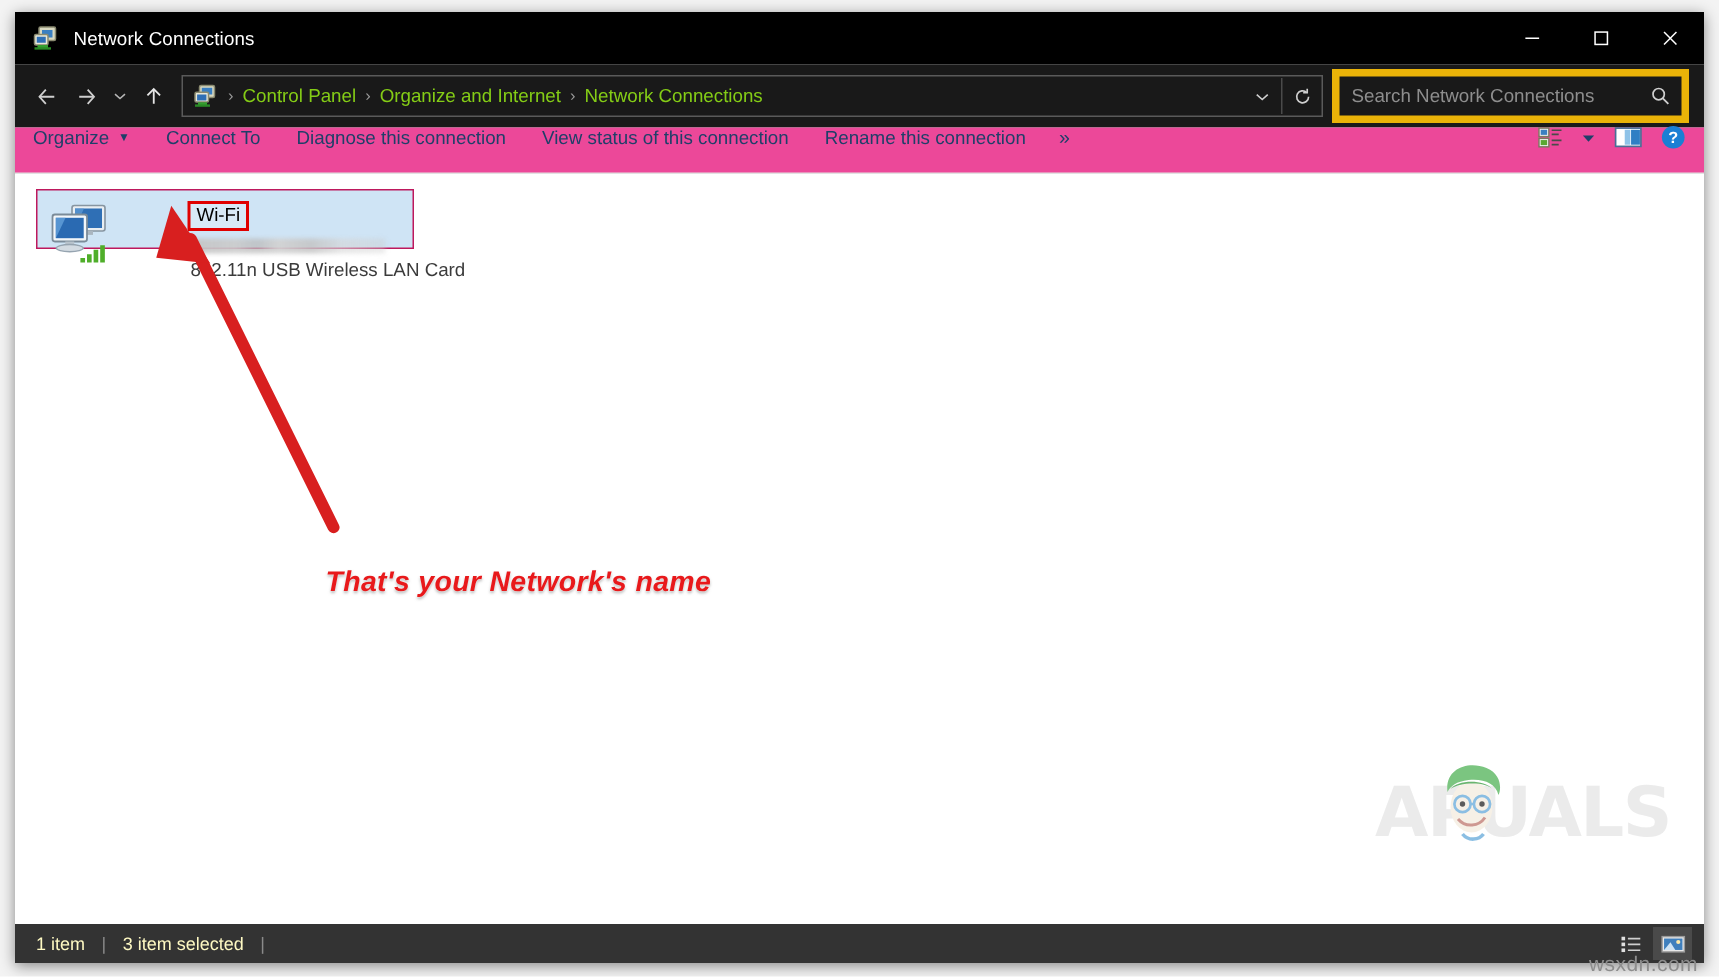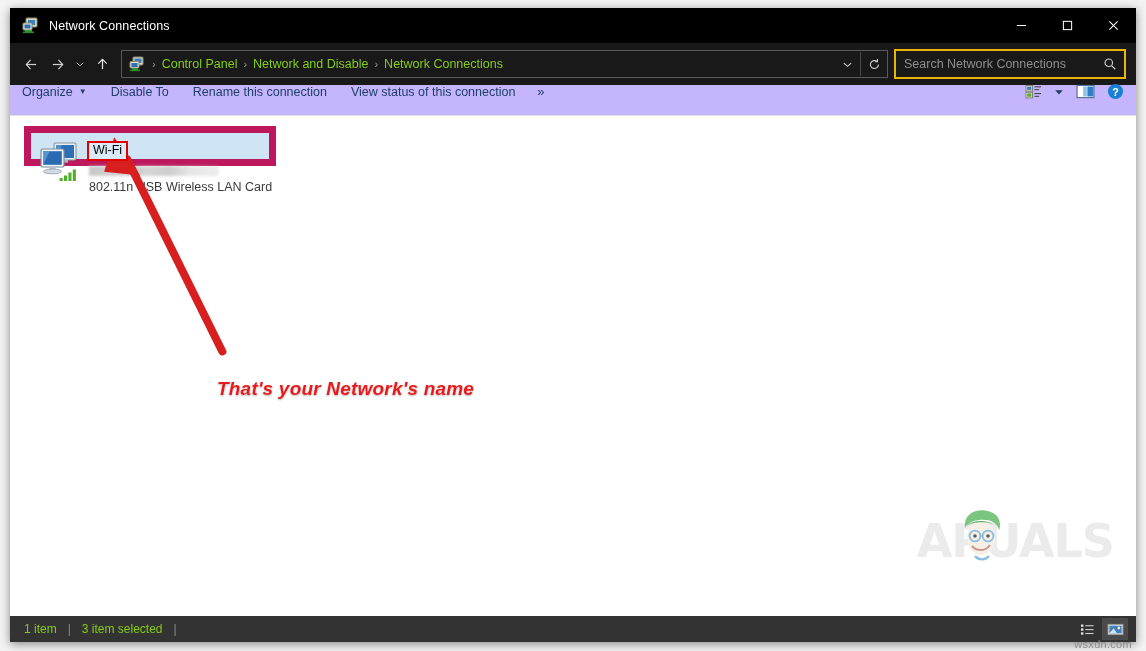--- a/index.html
+++ b/index.html
@@ -130,21 +130,21 @@
   }
   .crumb-div {
     width: 1px;
     height: 24px;
     background: #4a4a4a;
     flex: 0 0 auto;
   }
   .searchbox {
     width: 228px;
     height: 26px;
-    border: 2px solid #eab308;
+    border: 5px solid #eab308;
     background: #191919;
     display: flex;
     align-items: center;
     flex: 0 0 auto;
   }
   .search-input {
     flex: 1 1 auto;
     background: transparent;
     border: 0;
     outline: 0;
@@ -160,21 +160,21 @@
     height: 24px;
     display: flex;
     align-items: center;
     justify-content: center;
     color: #cfcfcf;
   }
 
   
   .toolbar {
     height: 31px;
-    background: #c4b5fd;
+    background: #ec4899;
     border-bottom: 1px solid #e2e2e2;
     display: flex;
     align-items: center;
     flex: 0 0 auto;
     padding: 0 6px 17px 0;
     box-sizing: border-box;
   }
   .tb-item {
     font-size: 12.5px;
     color: #1f3f69;
@@ -216,25 +216,26 @@
   }
 
   
   .conn-item {
     position: absolute;
     left: 14px;
     top: 10px;
     width: 252px;
     height: 40px;
     background: #cfe4f5;
-    border: 7px solid #be185d;
+    border: 1px solid #be185d;
     box-sizing: border-box;
     display: flex;
     align-items: flex-start;
     padding: 5px 6px 0 6px;
+    gap: 44px;
   }
   .conn-icon {
     width: 48px;
     height: 46px;
     position: relative;
     flex: 0 0 auto;
     margin-top: 2px;
   }
   .conn-text {
     margin-left: 4px;
@@ -328,21 +329,21 @@
   .statusbar {
     height: 26px;
     background: #333333;
     display: flex;
     align-items: center;
     flex: 0 0 auto;
     padding: 0 8px 0 14px;
     box-sizing: border-box;
   }
   .sb-text {
-    color: #84cc16;
+    color: #fef9c3;
     font-size: 12px;
     white-space: nowrap;
   }
   .sb-sep {
     color: #8a8a8a;
     font-size: 12px;
     padding: 0 11px;
   }
   .sb-spacer { flex: 1 1 auto; }
   .sb-icon {
@@ -352,21 +353,21 @@
     align-items: center;
     justify-content: center;
     margin-left: 2px;
   }
   .sb-icon.active { background: #4a4a4a; }
 
   .wsxdn {
     position: absolute;
     right: 14px;
     bottom: 1px;
-    font-size: 11px;
+    font-size: 14px;
     color: #8d8d8d;
     letter-spacing: .3px;
     font-family: "Liberation Sans", sans-serif;
   }
 </style>
 </head>
 <body>
 
 <div class="window">
 
@@ -434,21 +435,21 @@
           <rect x="5.5" y="2.5" width="7" height="4.5" fill="#3a7fc1"></rect>
           <rect x="1" y="5.5" width="9" height="6.5" rx="1" fill="#e8e8d8" stroke="#8a8a70" stroke-width="1"></rect>
           <rect x="2.4" y="7" width="6.2" height="4" fill="#2f6fb5"></rect>
           <rect x="3" y="12.2" width="6" height="1.8" fill="#35a02f"></rect>
           <rect x="1" y="13.6" width="10" height="1.6" fill="#2a8a26"></rect>
         </svg>
       </div>
       <span class="crumb-sep">›</span>
       <span class="crumb">Control Panel</span>
       <span class="crumb-sep">›</span>
-      <span class="crumb">Network and Disable</span>
+      <span class="crumb">Organize and Internet</span>
       <span class="crumb-sep">›</span>
       <span class="crumb">Network Connections</span>
       <span class="crumb-spacer"></span>
       <div class="crumb-ctl">
         <svg viewBox="0 0 12 12" width="11" height="11">
           <polyline points="2,4.5 6,8 10,4.5" fill="none" stroke="#cfcfcf" stroke-width="1.2"></polyline>
         </svg>
       </div>
       <div class="crumb-div"></div>
       <div class="crumb-ctl">
@@ -469,27 +470,30 @@
       </div>
     </div>
   </div>
 
   <div class="toolbar">
     <div class="tb-item">
       <span>Organize</span>
       <span class="tb-caret">▼</span>
     </div>
     <div class="tb-item">
-      <span>Disable To</span>
+      <span>Connect To</span>
+    </div>
+    <div class="tb-item">
+      <span>Diagnose this connection</span>
+    </div>
+    <div class="tb-item">
+      <span>View status of this connection</span>
     </div>
     <div class="tb-item">
       <span>Rename this connection</span>
-    </div>
-    <div class="tb-item">
-      <span>View status of this connection</span>
     </div>
     <div class="tb-chev">»</div>
 
     <div class="tb-spacer"></div>
 
     <div class="tb-icon-btn">
       <svg viewBox="0 0 18 16" width="17" height="15">
         <rect x="1" y="1.5" width="7" height="6" fill="#f0f0f0" stroke="#7a7a60" stroke-width="1"></rect>
         <rect x="2.2" y="2.7" width="4.6" height="3.6" fill="#3a7fc1"></rect>
         <rect x="1" y="8.8" width="7" height="6" fill="#f0f0f0" stroke="#7a7a60" stroke-width="1"></rect>

